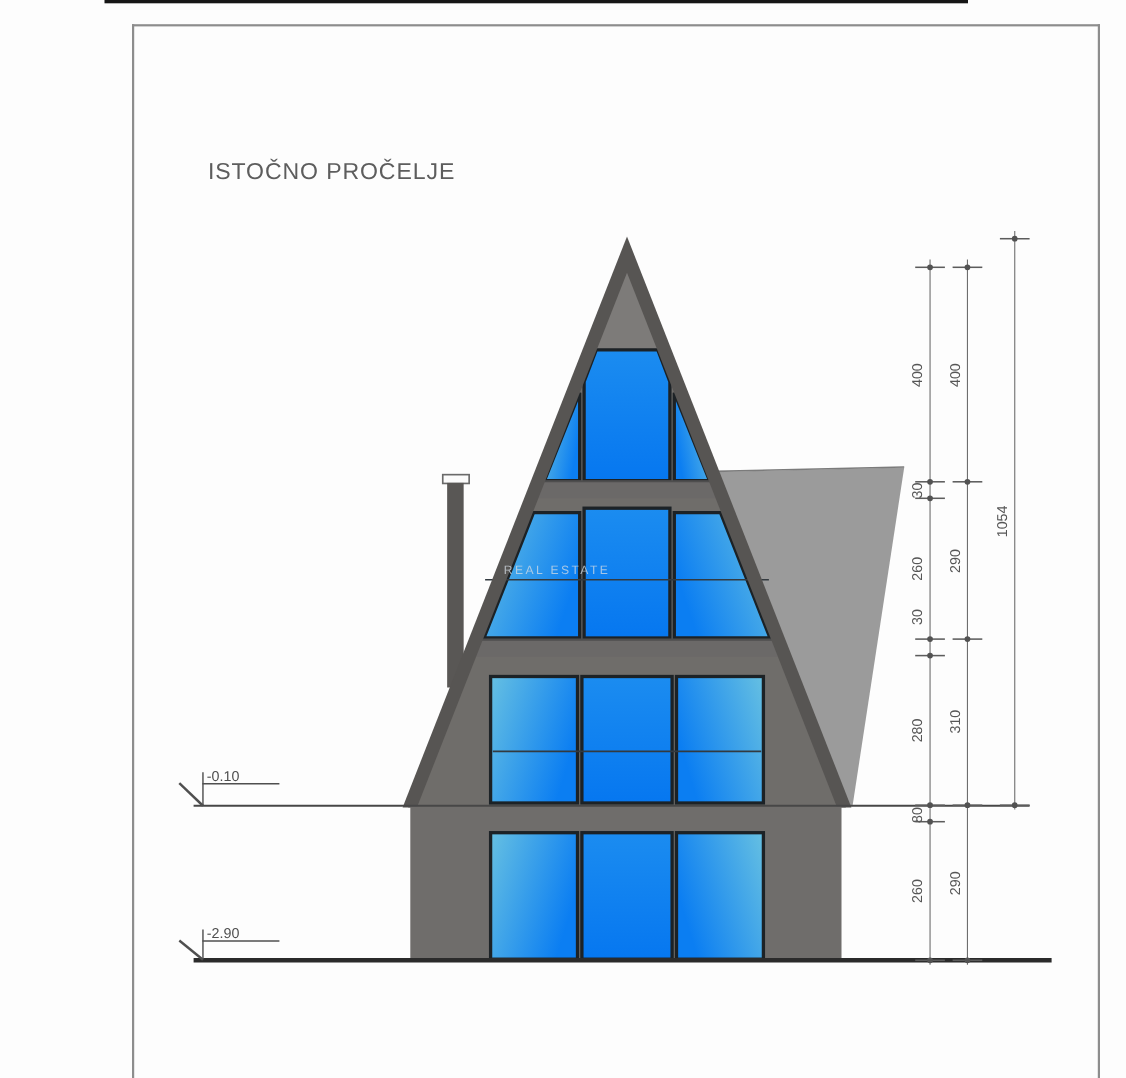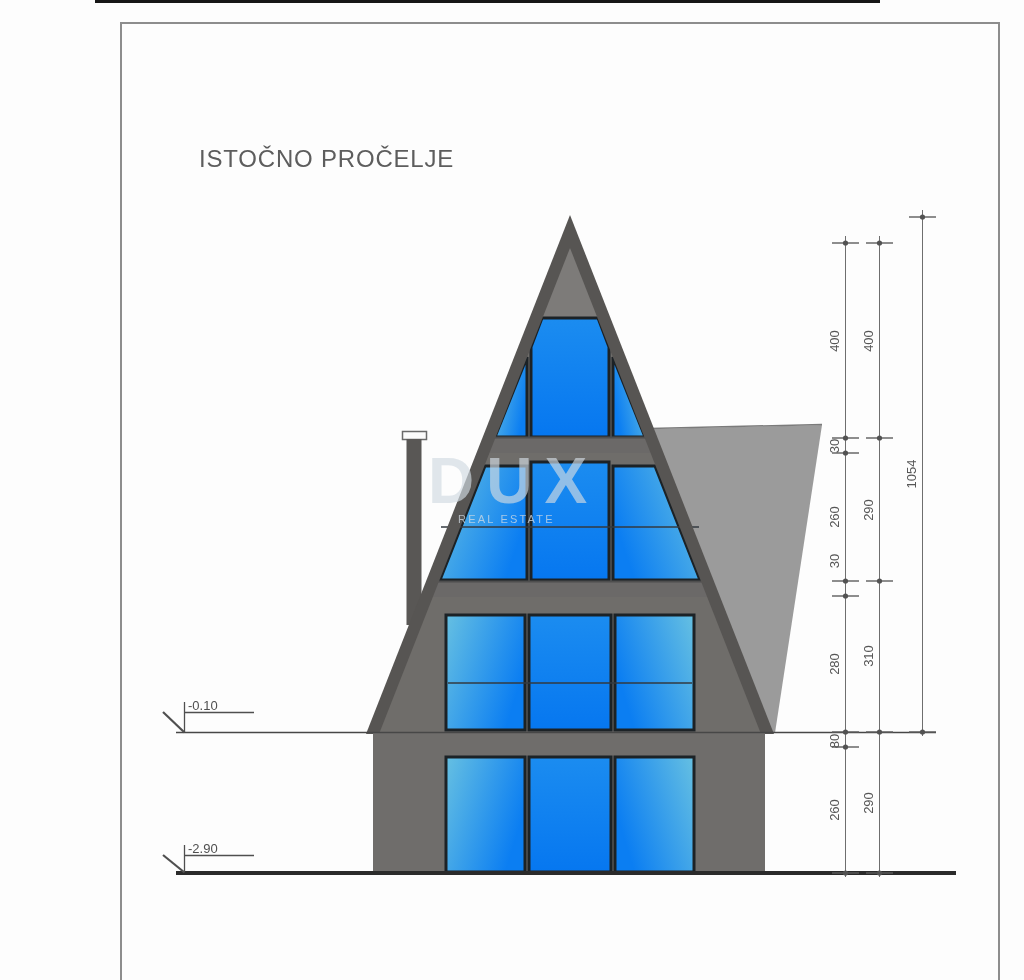--- a/index.html
+++ b/index.html
@@ -1,21 +1,21 @@
 <!DOCTYPE html>
 <html><head>
 <meta charset="utf-8">
 <style>
   html,body{margin:0;padding:0;background:#ffffff;}
   #stage{position:relative;width:1024px;height:980px;background:#fdfdfd;overflow:hidden;
          font-family:"Liberation Sans",sans-serif;}
   #top-edge{position:absolute;left:95px;top:0;width:785px;height:3px;background:#161616;}
   #frame{position:absolute;left:120px;top:22px;width:880px;height:958px;box-sizing:border-box;
          border-left:2px solid #8d8d8d;border-top:2px solid #8d8d8d;border-right:2px solid #8d8d8d;}
-  #title{position:absolute;left:199px;top:145px;font-size:24px;color:#5d5d5d;
+  #title{position:absolute;left:189px;top:145px;font-size:21px;color:#5d5d5d;
          letter-spacing:0.8px;white-space:nowrap;}
   #drawing-svg{position:absolute;left:0;top:0;}
   text{font-family:"Liberation Sans",sans-serif;}
   .dim-label{font-size:13px;fill:#565656;}
   .lvl-label{font-size:13px;fill:#4f4f4f;}
   #wm-brand{position:absolute;left:428px;top:444px;font-size:64px;font-weight:700;
             letter-spacing:12px;color:rgba(210,218,226,0.66);white-space:nowrap;}
   #wm-tagline{position:absolute;left:458px;top:513px;font-size:11px;letter-spacing:2.2px;
             color:rgba(212,220,228,0.75);white-space:nowrap;}
 </style>
@@ -153,16 +153,15 @@
       <g stroke="#5c5c5c" stroke-width="1.4" fill="#525252">
         <line x1="909" y1="217" x2="936" y2="217"></line>
           <circle cx="922.5" cy="217" r="2.6" stroke="none"></circle>
         <line x1="909" y1="732" x2="936" y2="732"></line>
           <circle cx="922.5" cy="732" r="2.6" stroke="none"></circle>
       </g>
       <text x="915.5" y="474" class="dim-label" text-anchor="middle" transform="rotate(-90,915.5,474)">1054</text>
     </g>
   </svg>
 
-  <div id="wm-brand">DUX</div>
   <div id="wm-tagline">REAL ESTATE</div>
 
 </div>
 
 </body></html>

